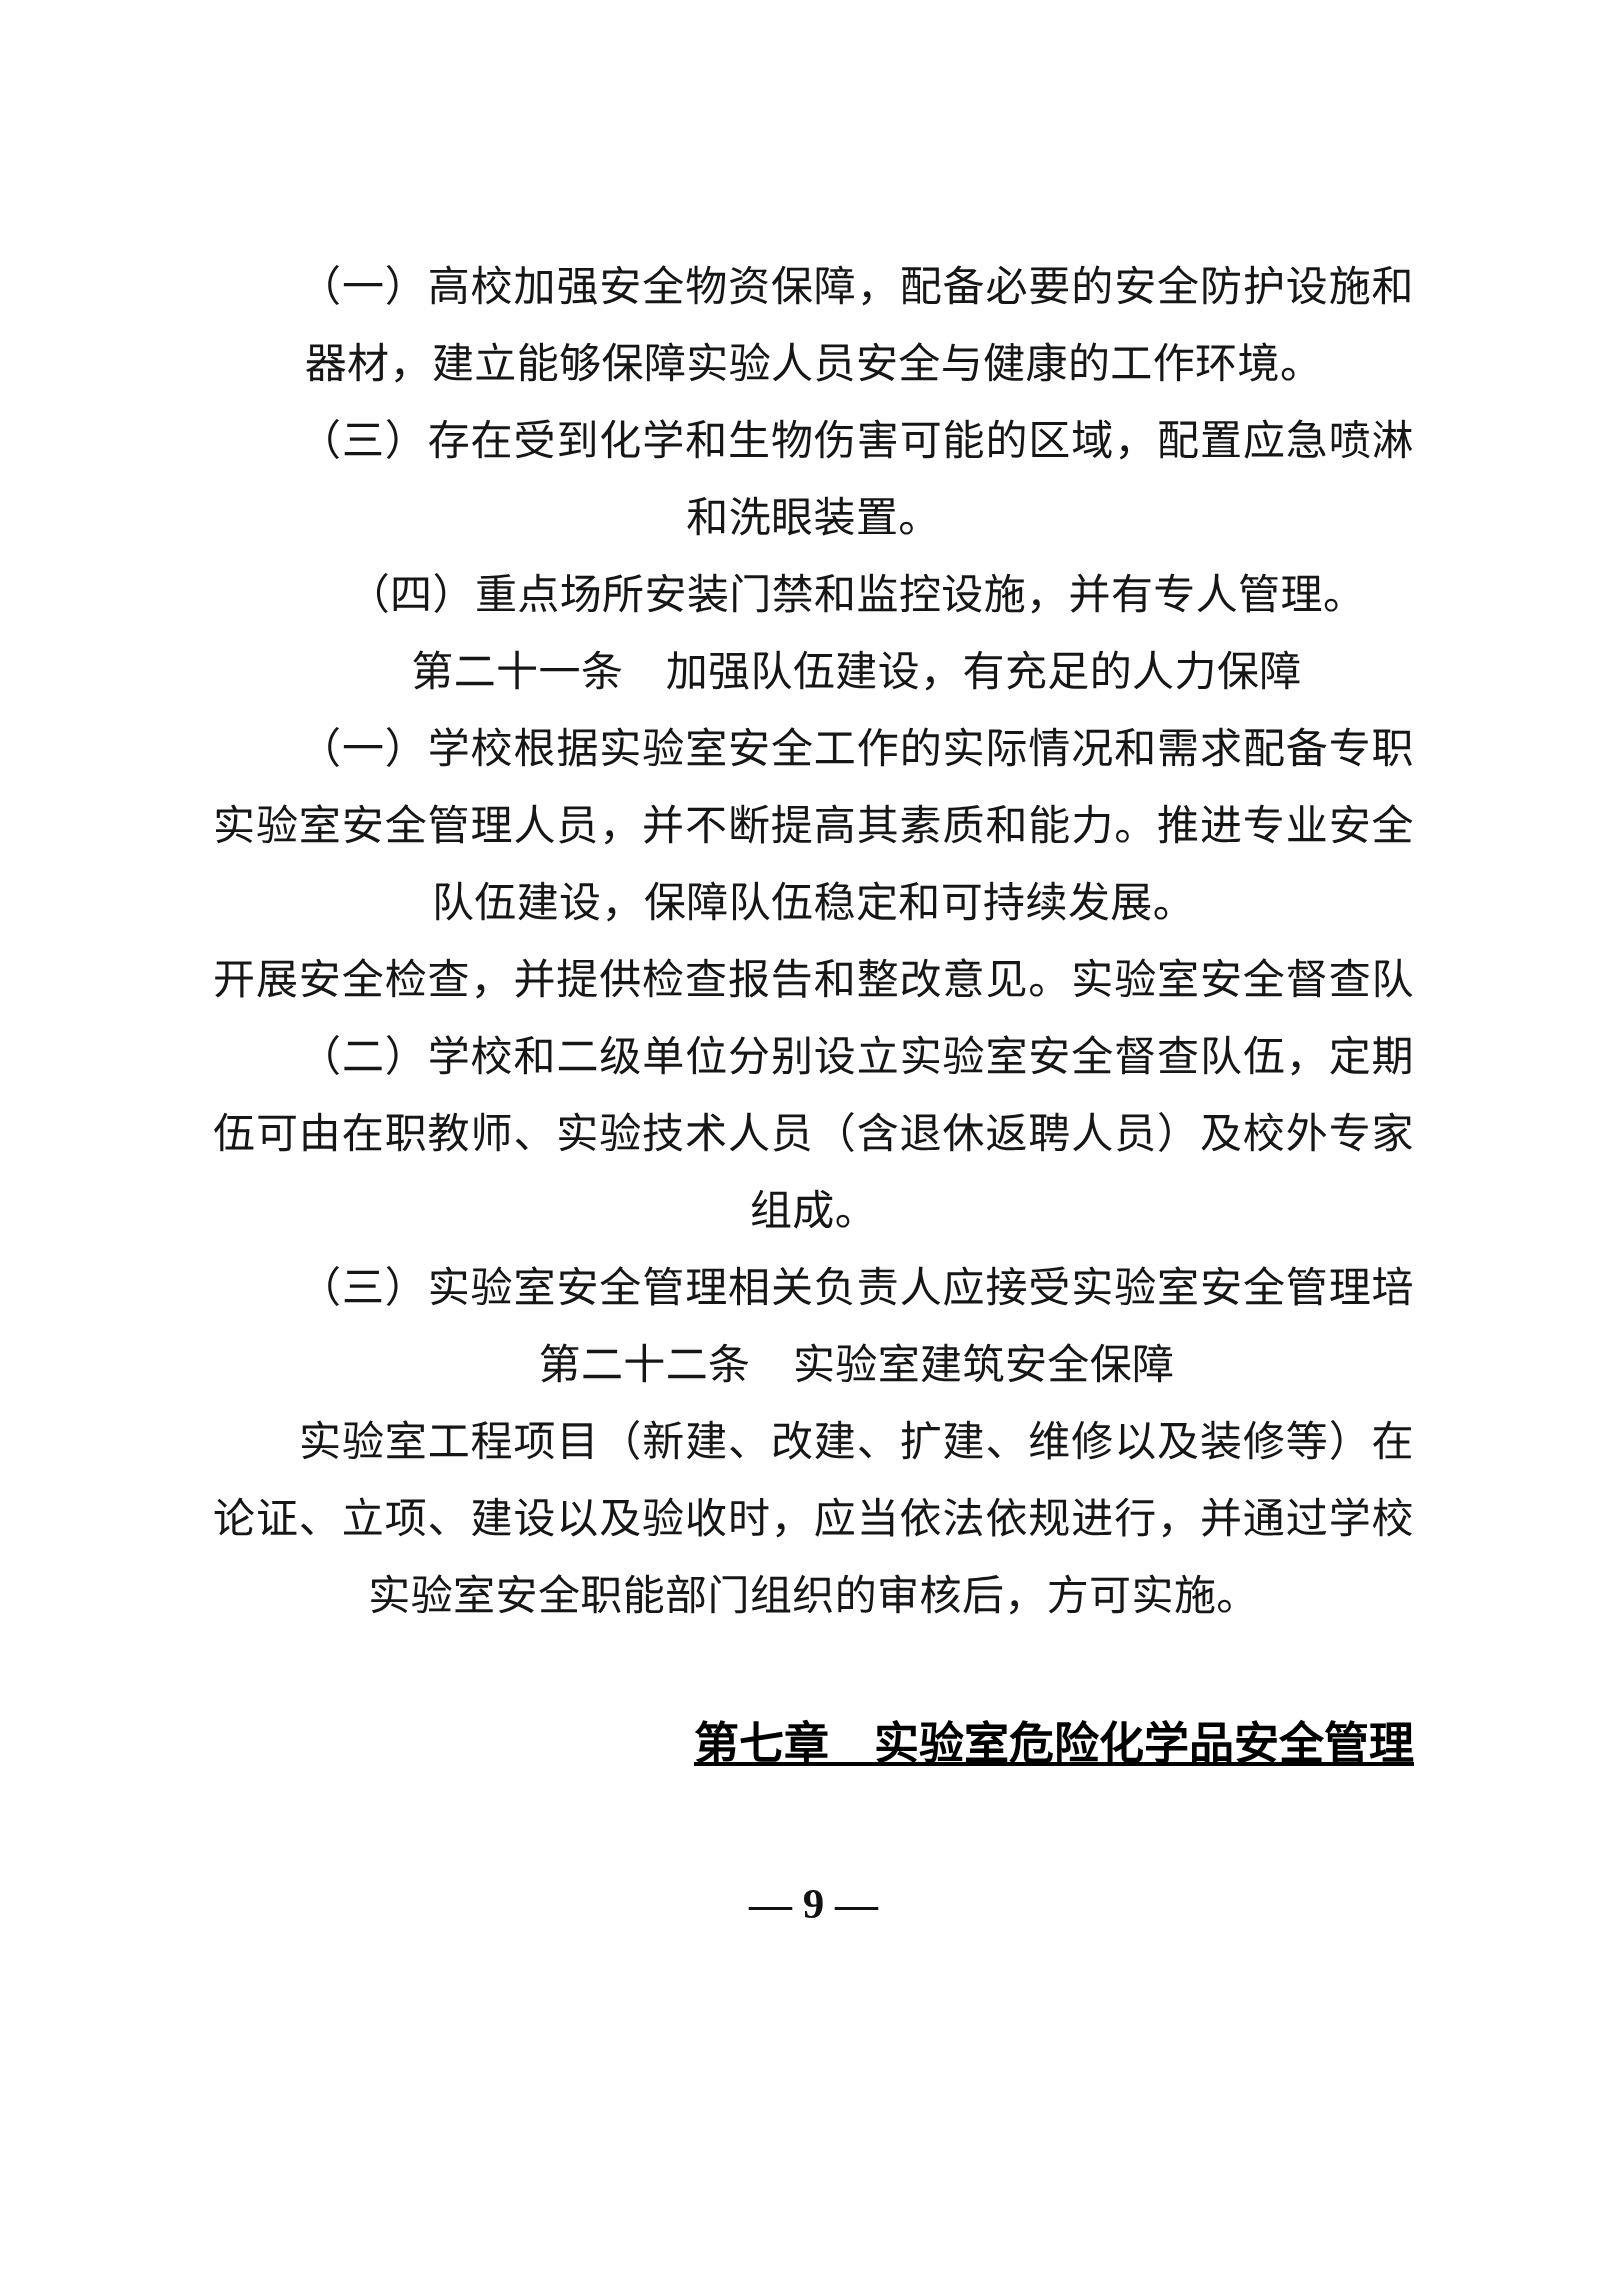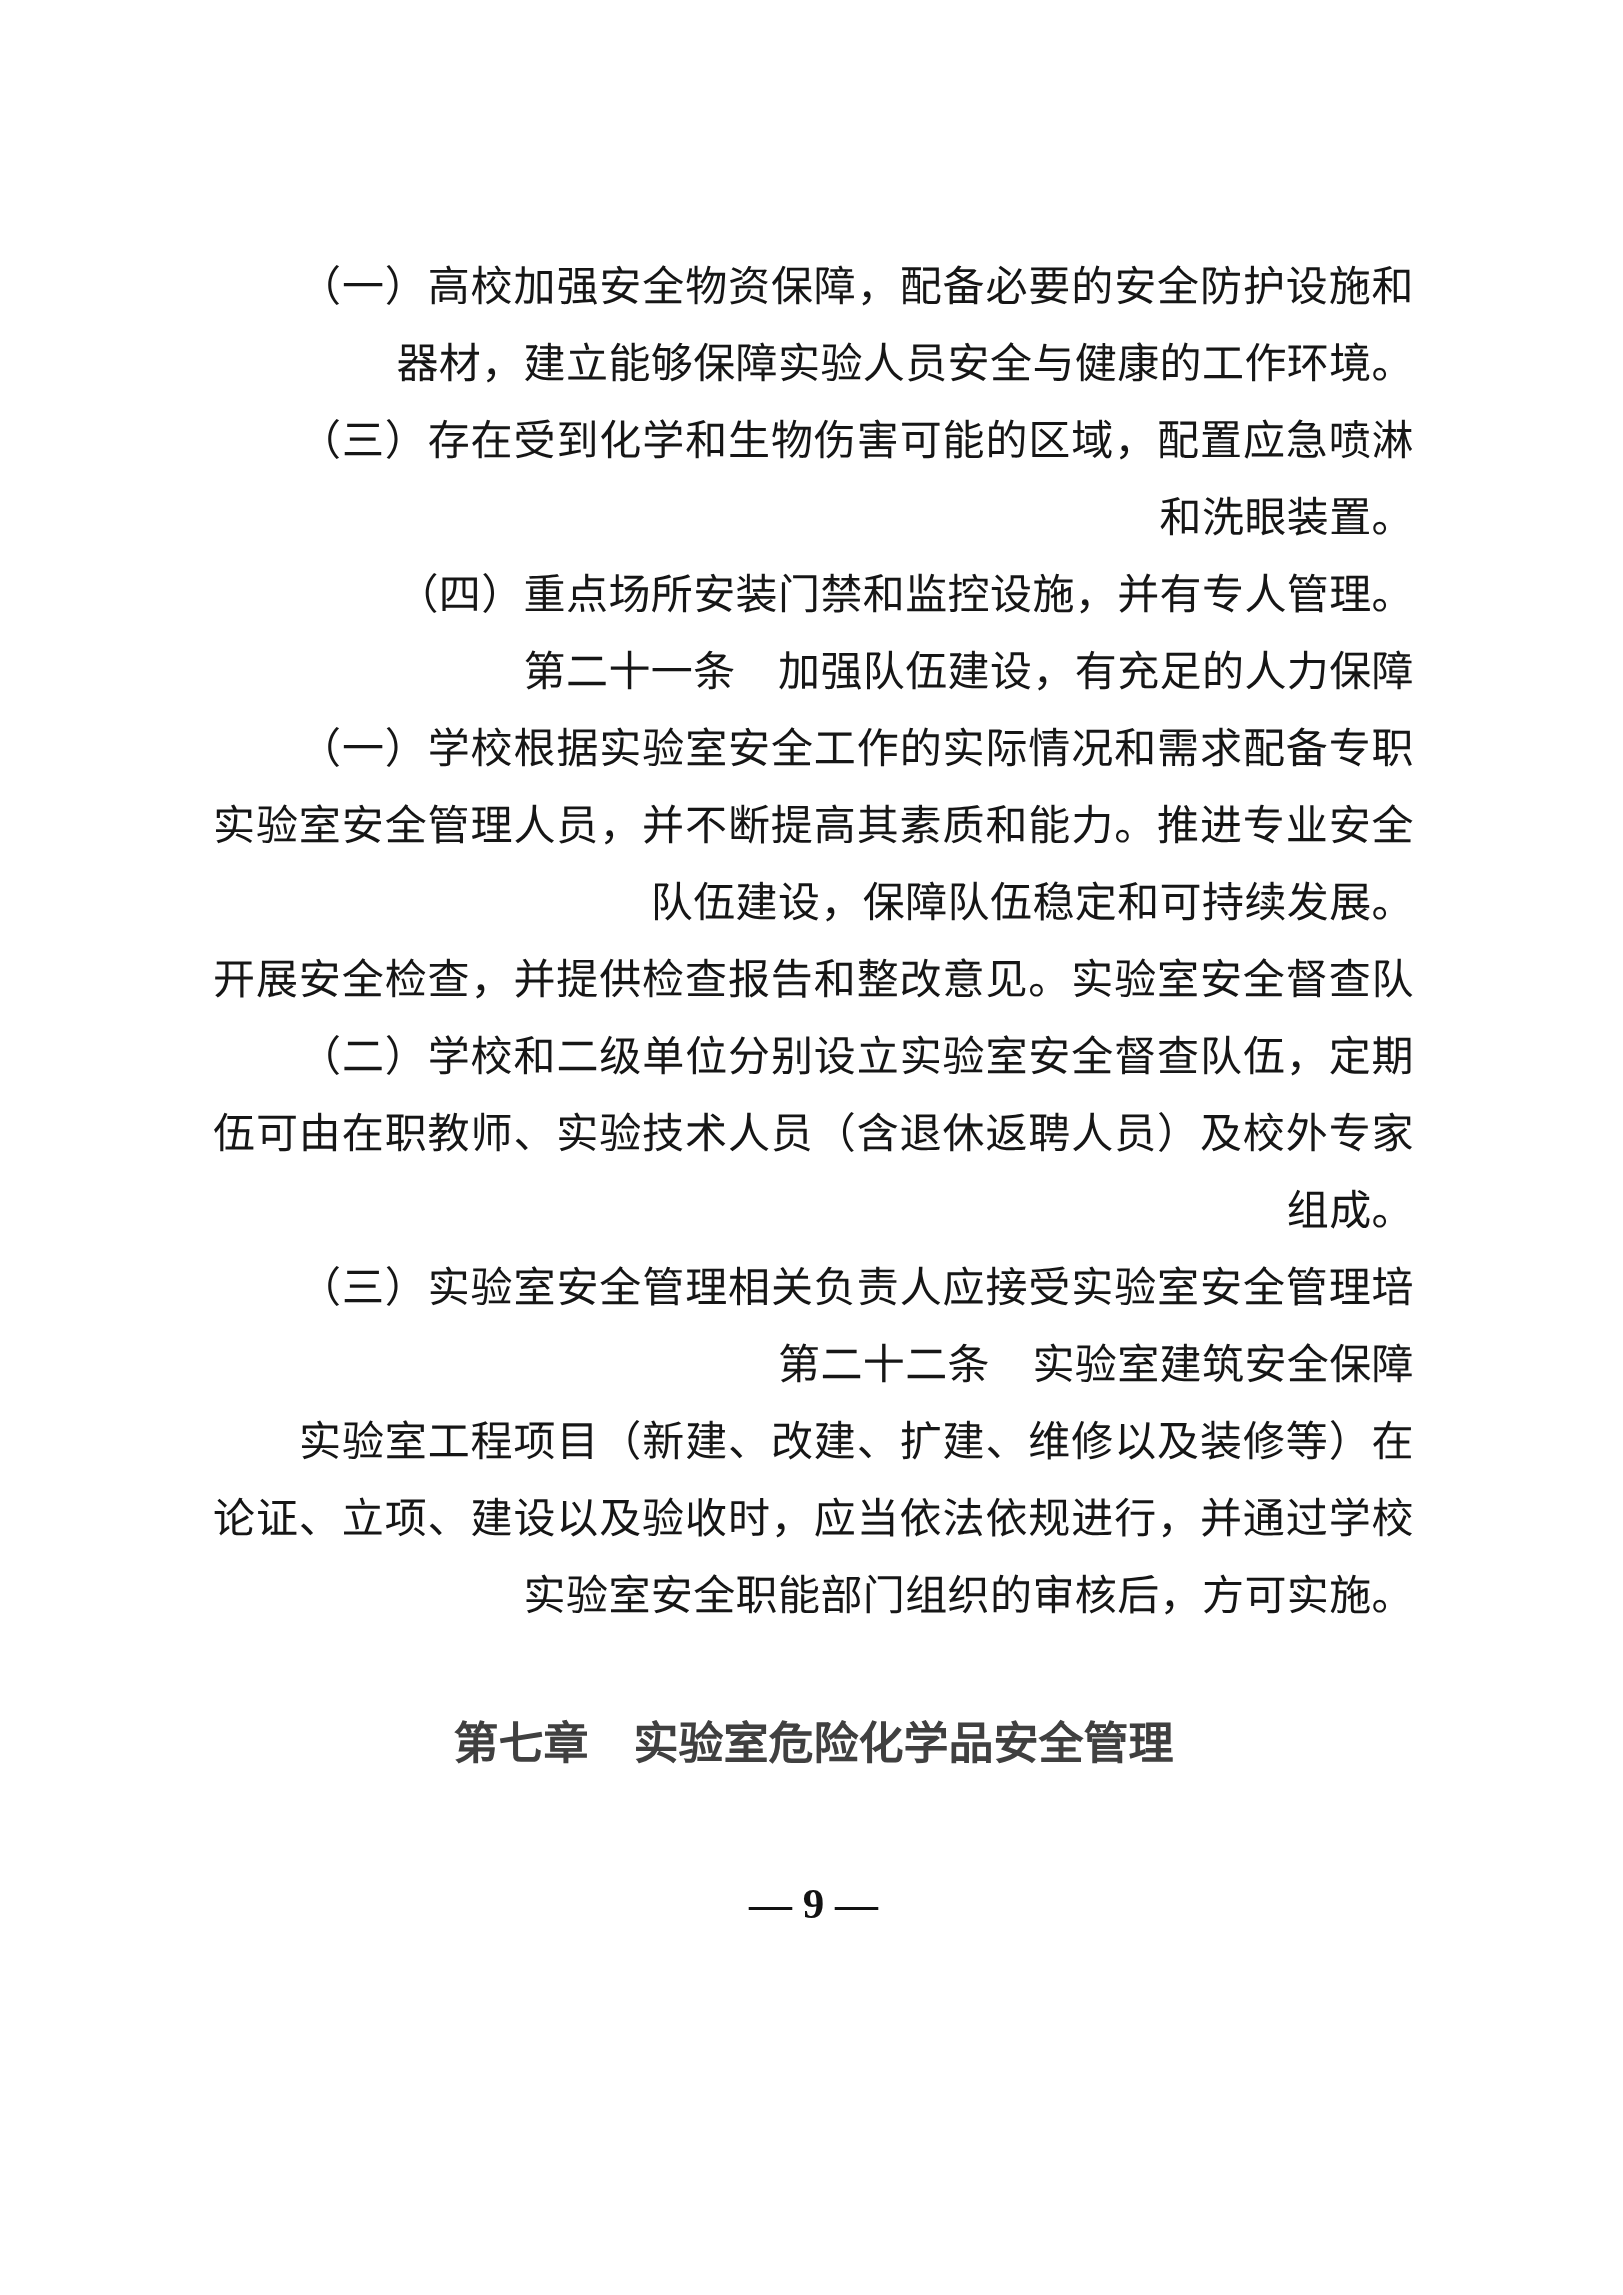--- a/index.html
+++ b/index.html
@@ -16,39 +16,40 @@
   .content {
     position: absolute;
     top: 249px;
     left: 213px;
     width: 1201px;
   }
   .line {
     font-size: 42px;
     line-height: 77px;
     height: 77px;
-    text-align: right;
+    text-align: center;
     white-space: normal;
     overflow: hidden;
     letter-spacing: 0.4px;
   }
   .indent { text-indent: 86px; }
   .fill {
     text-align: justify;
     text-align-last: justify;
   }
   .chapter-heading {
     margin-top: 70px;
     height: 77px;
     line-height: 77px;
-    text-align: center;
+    text-align: right;
     font-family: "Liberation Sans", "DejaVu Sans", sans-serif;
     font-weight: bold;
     font-size: 45px;
-    color: #404040;
+    color: #000000;
+    text-decoration: underline;
   }
   .page-number {
     margin-top: 83px;
     height: 77px;
     line-height: 77px;
     text-align: center;
     font-family: "Liberation Serif", "DejaVu Serif", serif;
     font-weight: bold;
     font-size: 43px;
     color: #121212;

